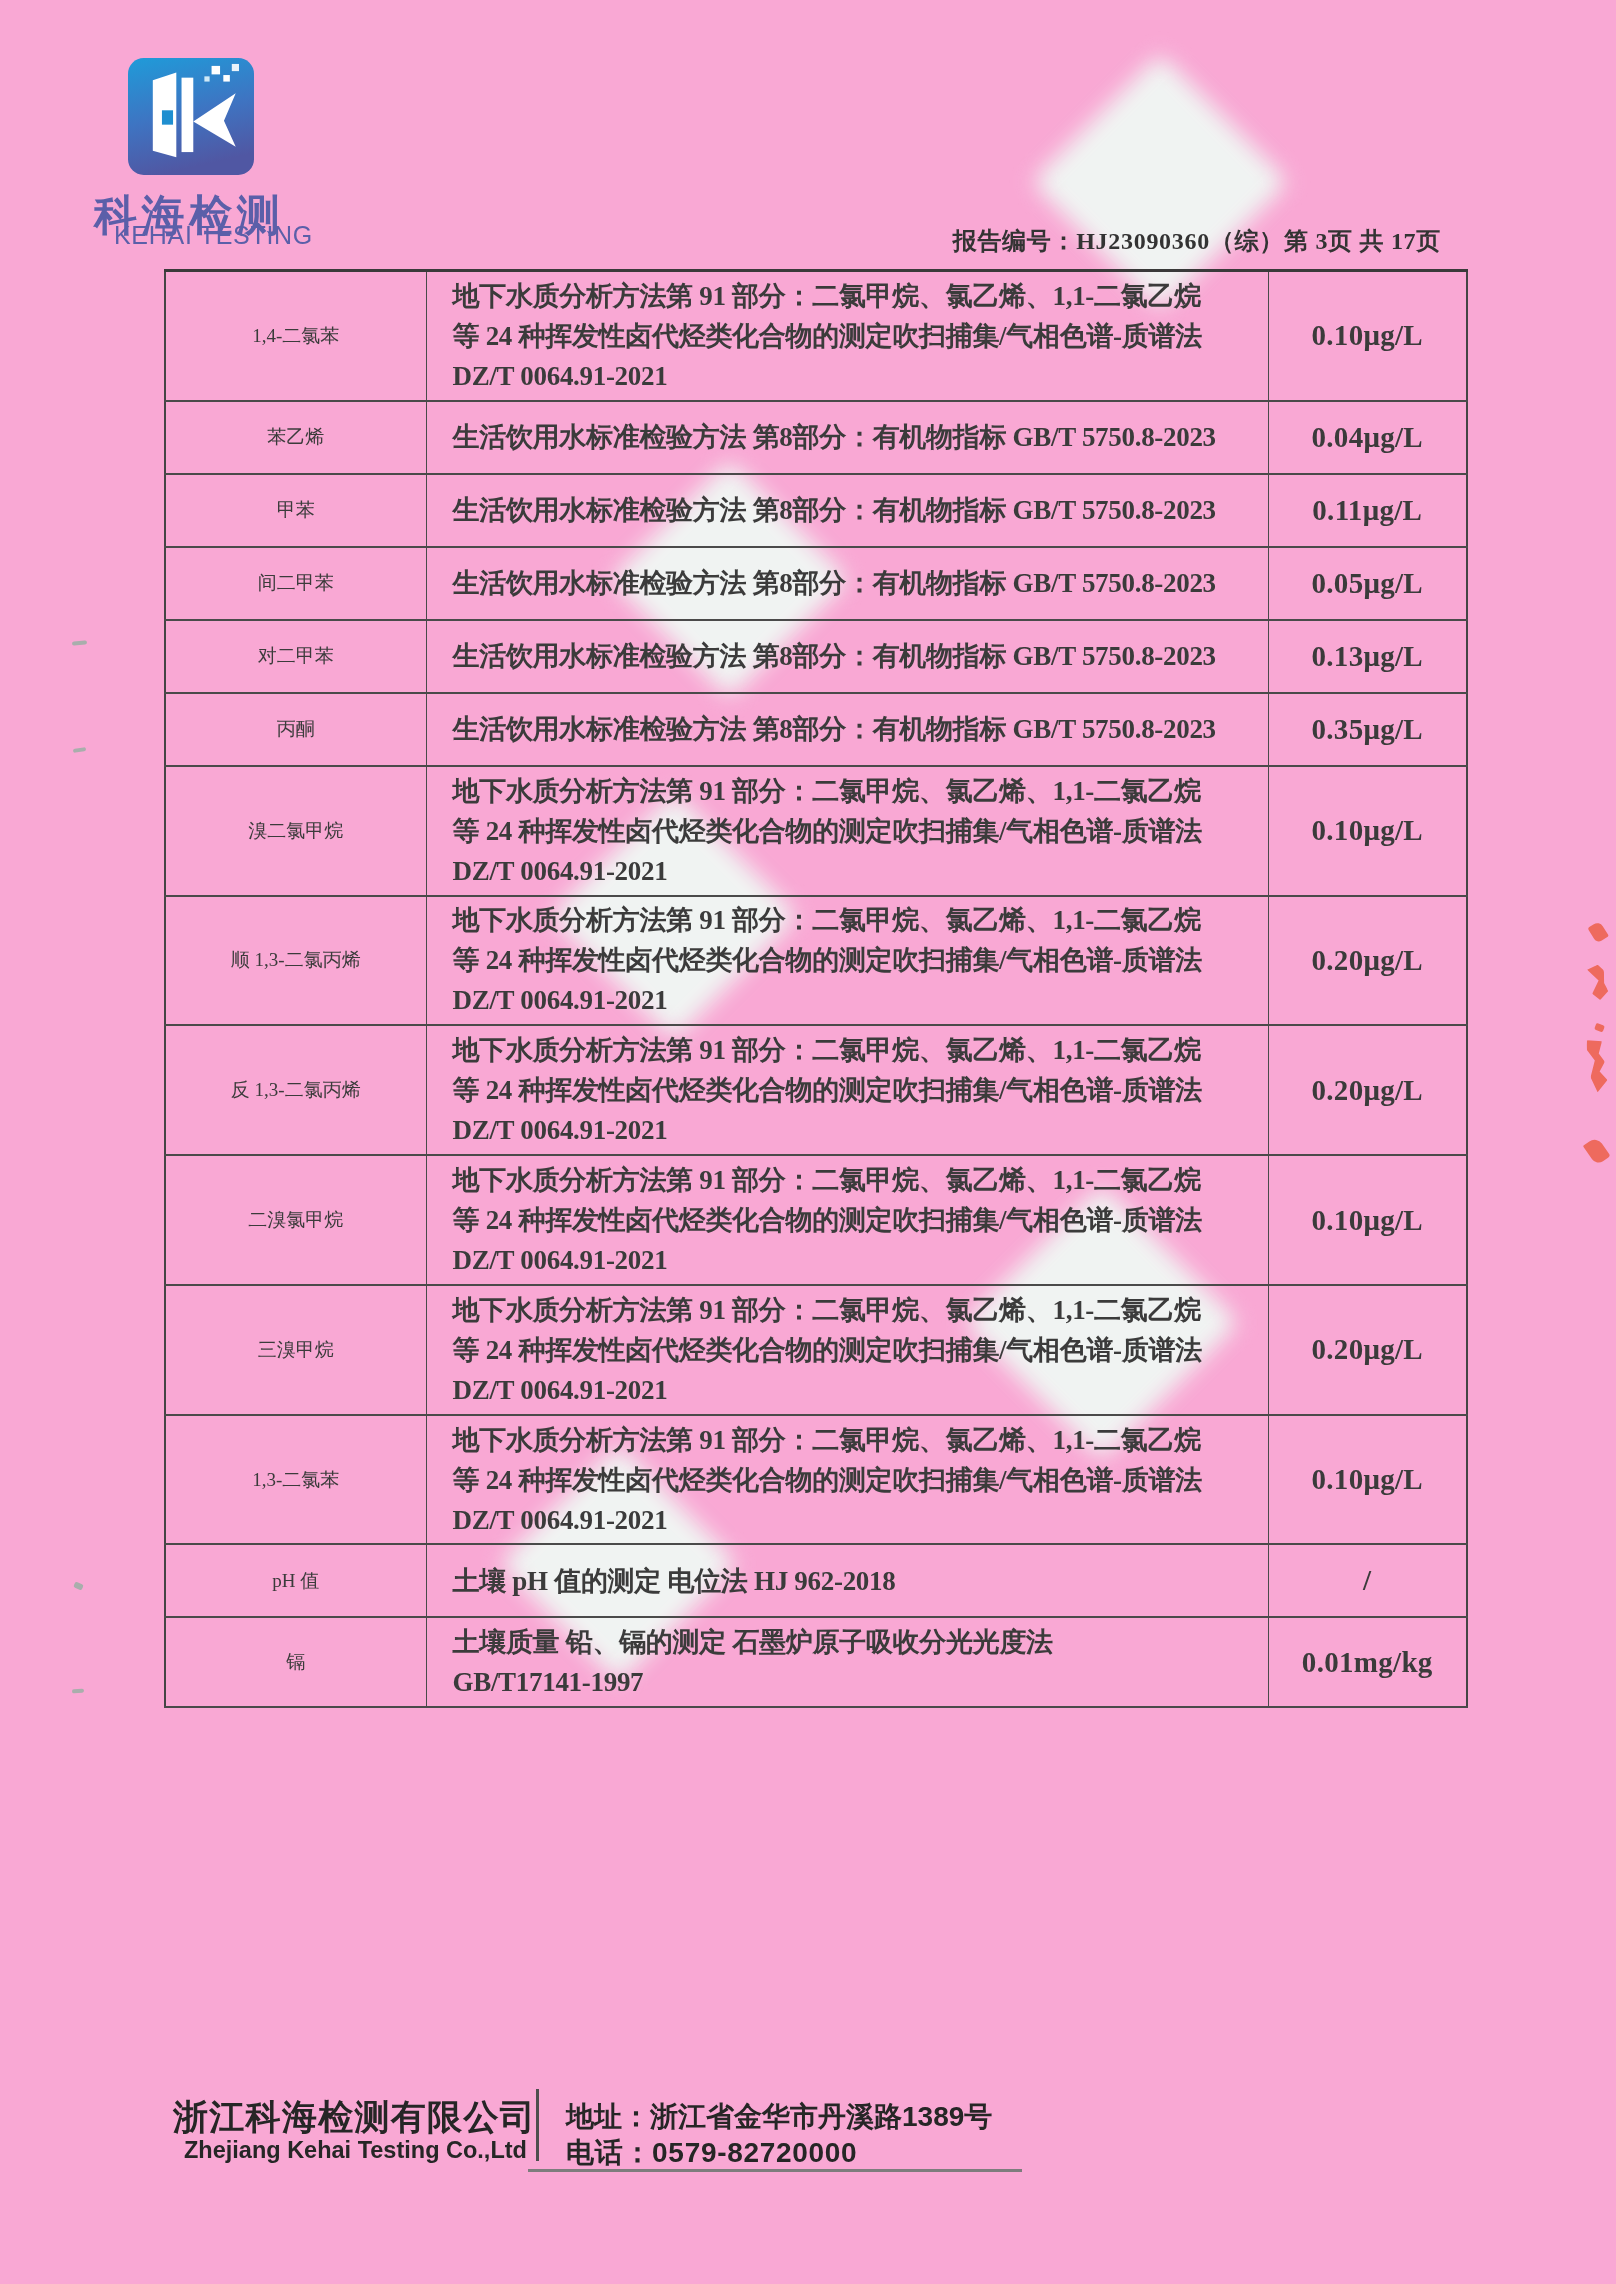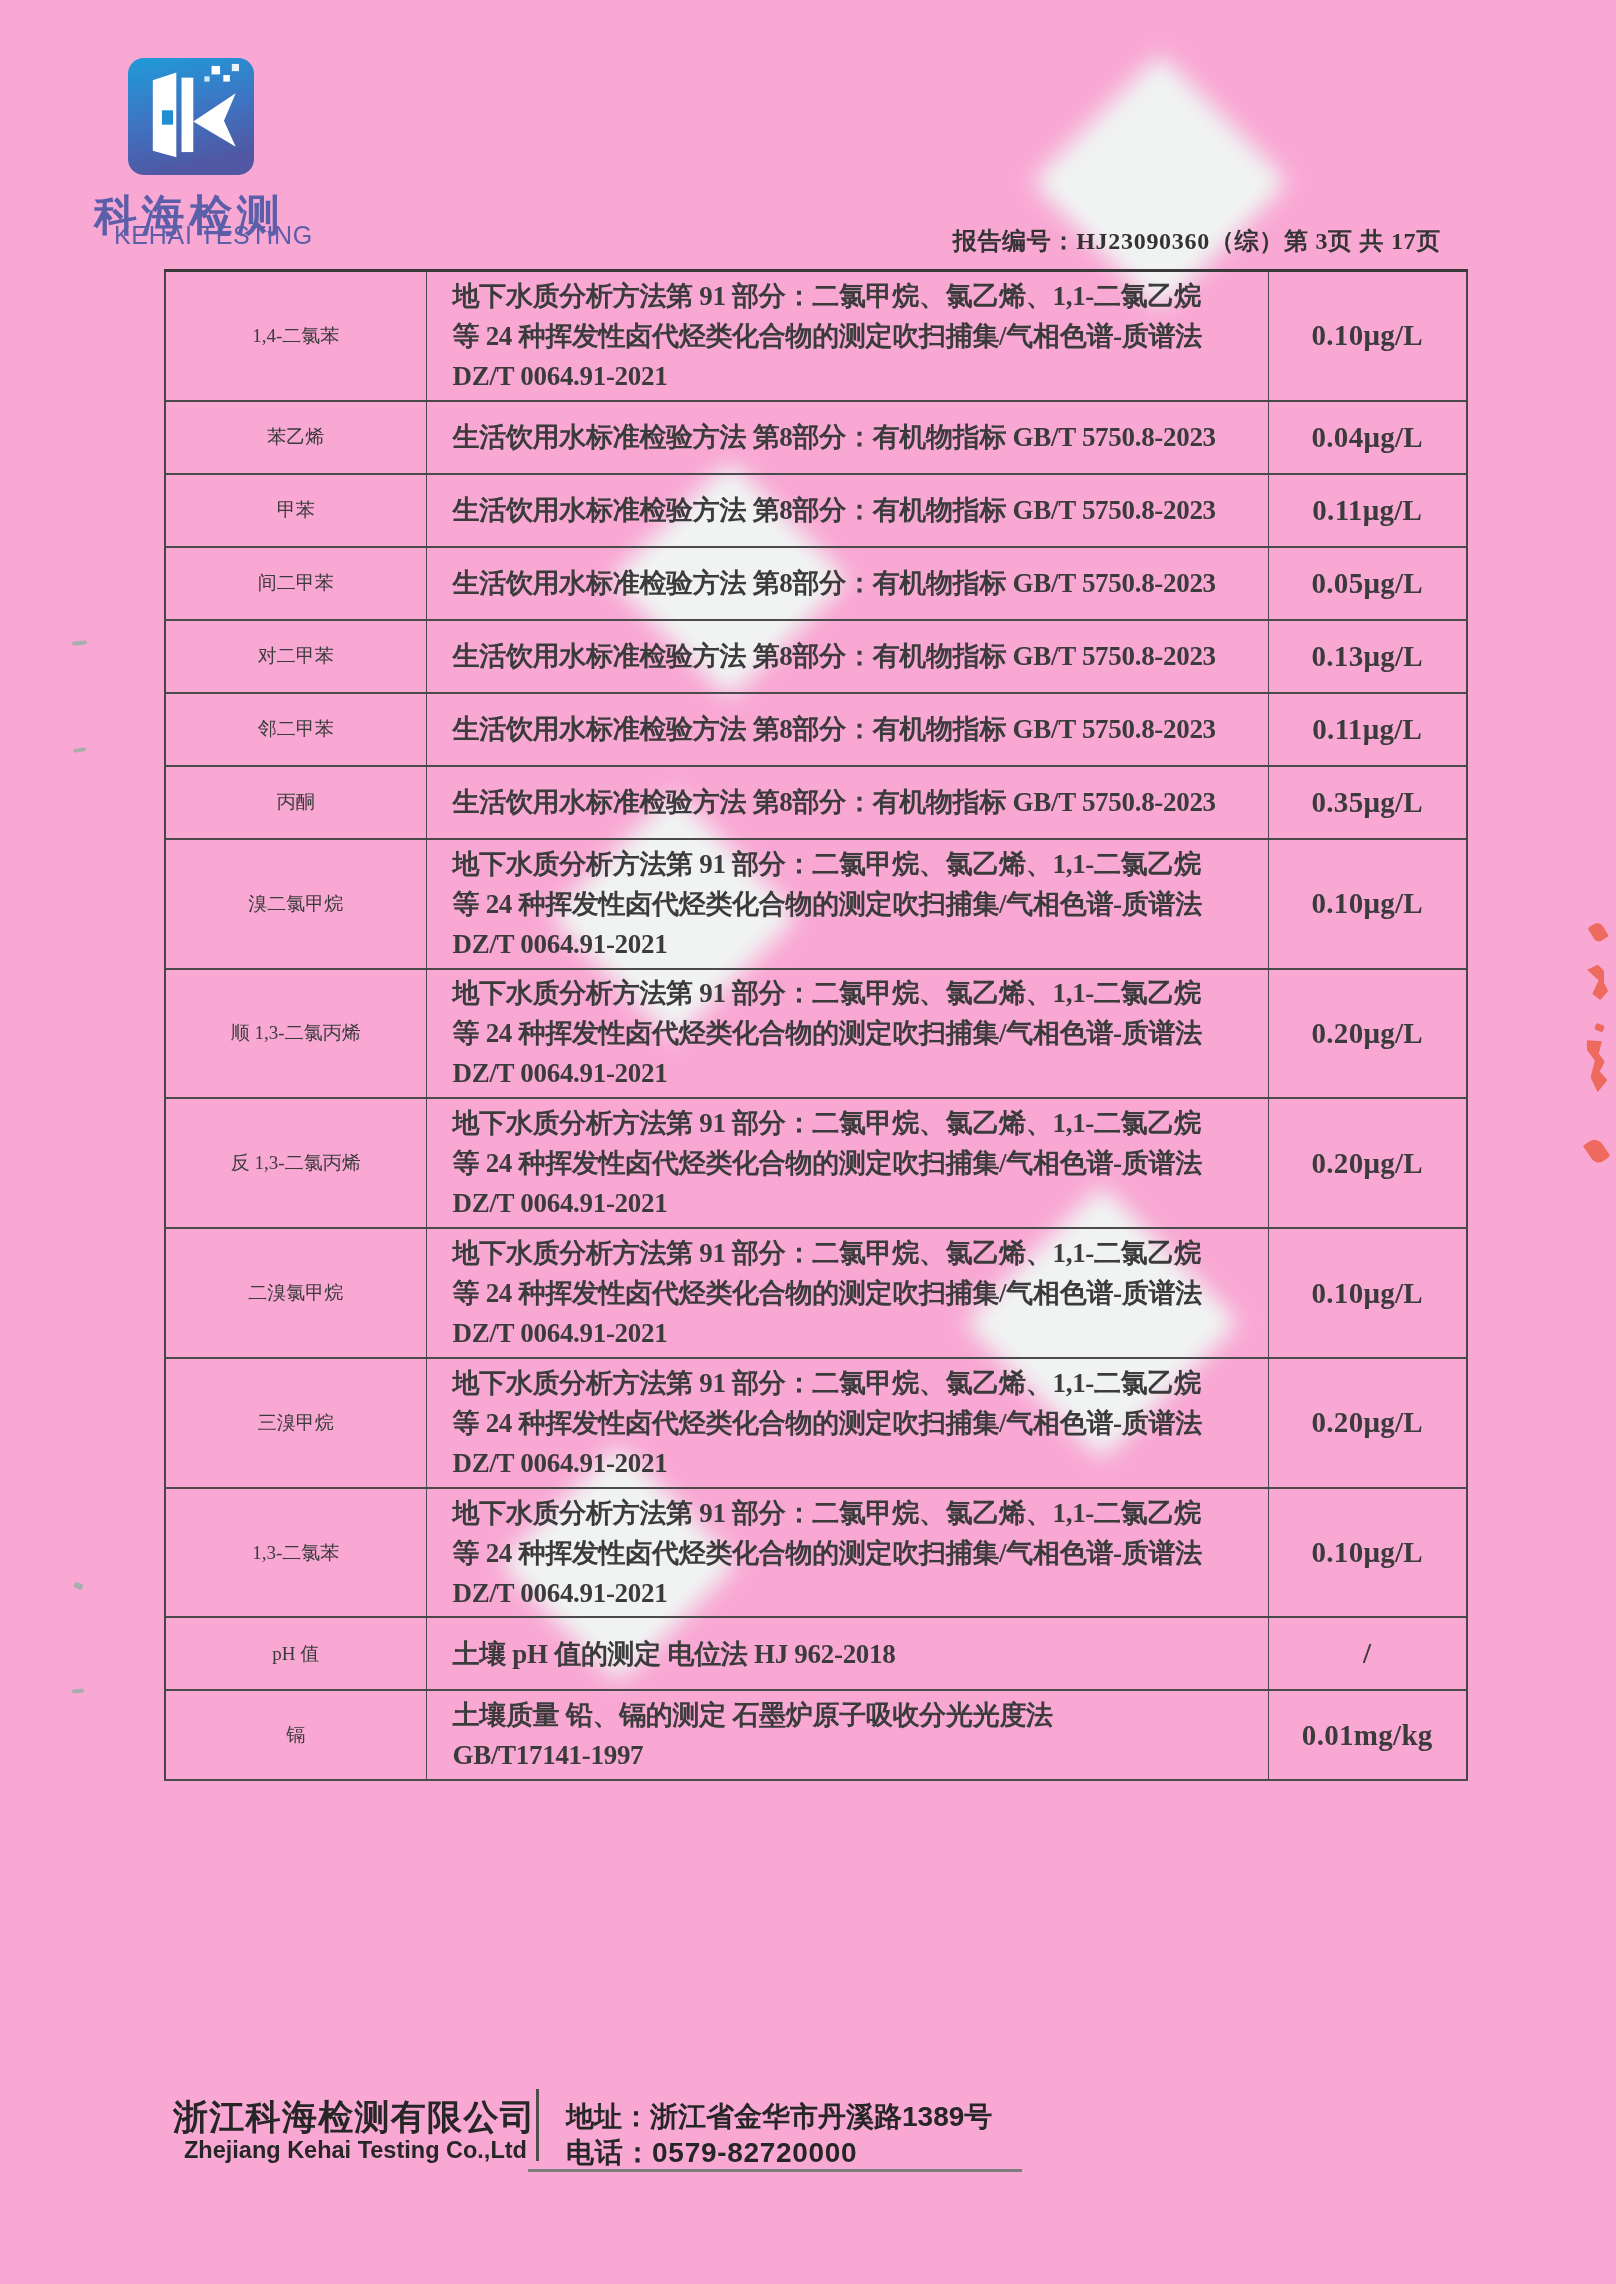--- a/index.html
+++ b/index.html
@@ -155,25 +155,20 @@
       <td class="c-param">间二甲苯</td>
       <td class="c-method">生活饮用水标准检验方法 第8部分：有机物指标 GB/T 5750.8-2023</td>
       <td class="c-limit">0.05μg/L</td>
     </tr>
         <tr>
       <td class="c-param">对二甲苯</td>
       <td class="c-method">生活饮用水标准检验方法 第8部分：有机物指标 GB/T 5750.8-2023</td>
       <td class="c-limit">0.13μg/L</td>
     </tr>
         <tr>
-      <td class="c-param">邻二甲苯</td>
-      <td class="c-method">生活饮用水标准检验方法 第8部分：有机物指标 GB/T 5750.8-2023</td>
-      <td class="c-limit">0.11μg/L</td>
-    </tr>
-        <tr>
       <td class="c-param">丙酮</td>
       <td class="c-method">生活饮用水标准检验方法 第8部分：有机物指标 GB/T 5750.8-2023</td>
       <td class="c-limit">0.35μg/L</td>
     </tr>
         <tr>
       <td class="c-param">溴二氯甲烷</td>
       <td class="c-method">地下水质分析方法第 91 部分：二氯甲烷、氯乙烯、1,1-二氯乙烷
 等 24 种挥发性卤代烃类化合物的测定吹扫捕集/气相色谱-质谱法
 DZ/T 0064.91-2021</td>
       <td class="c-limit">0.10μg/L</td>

